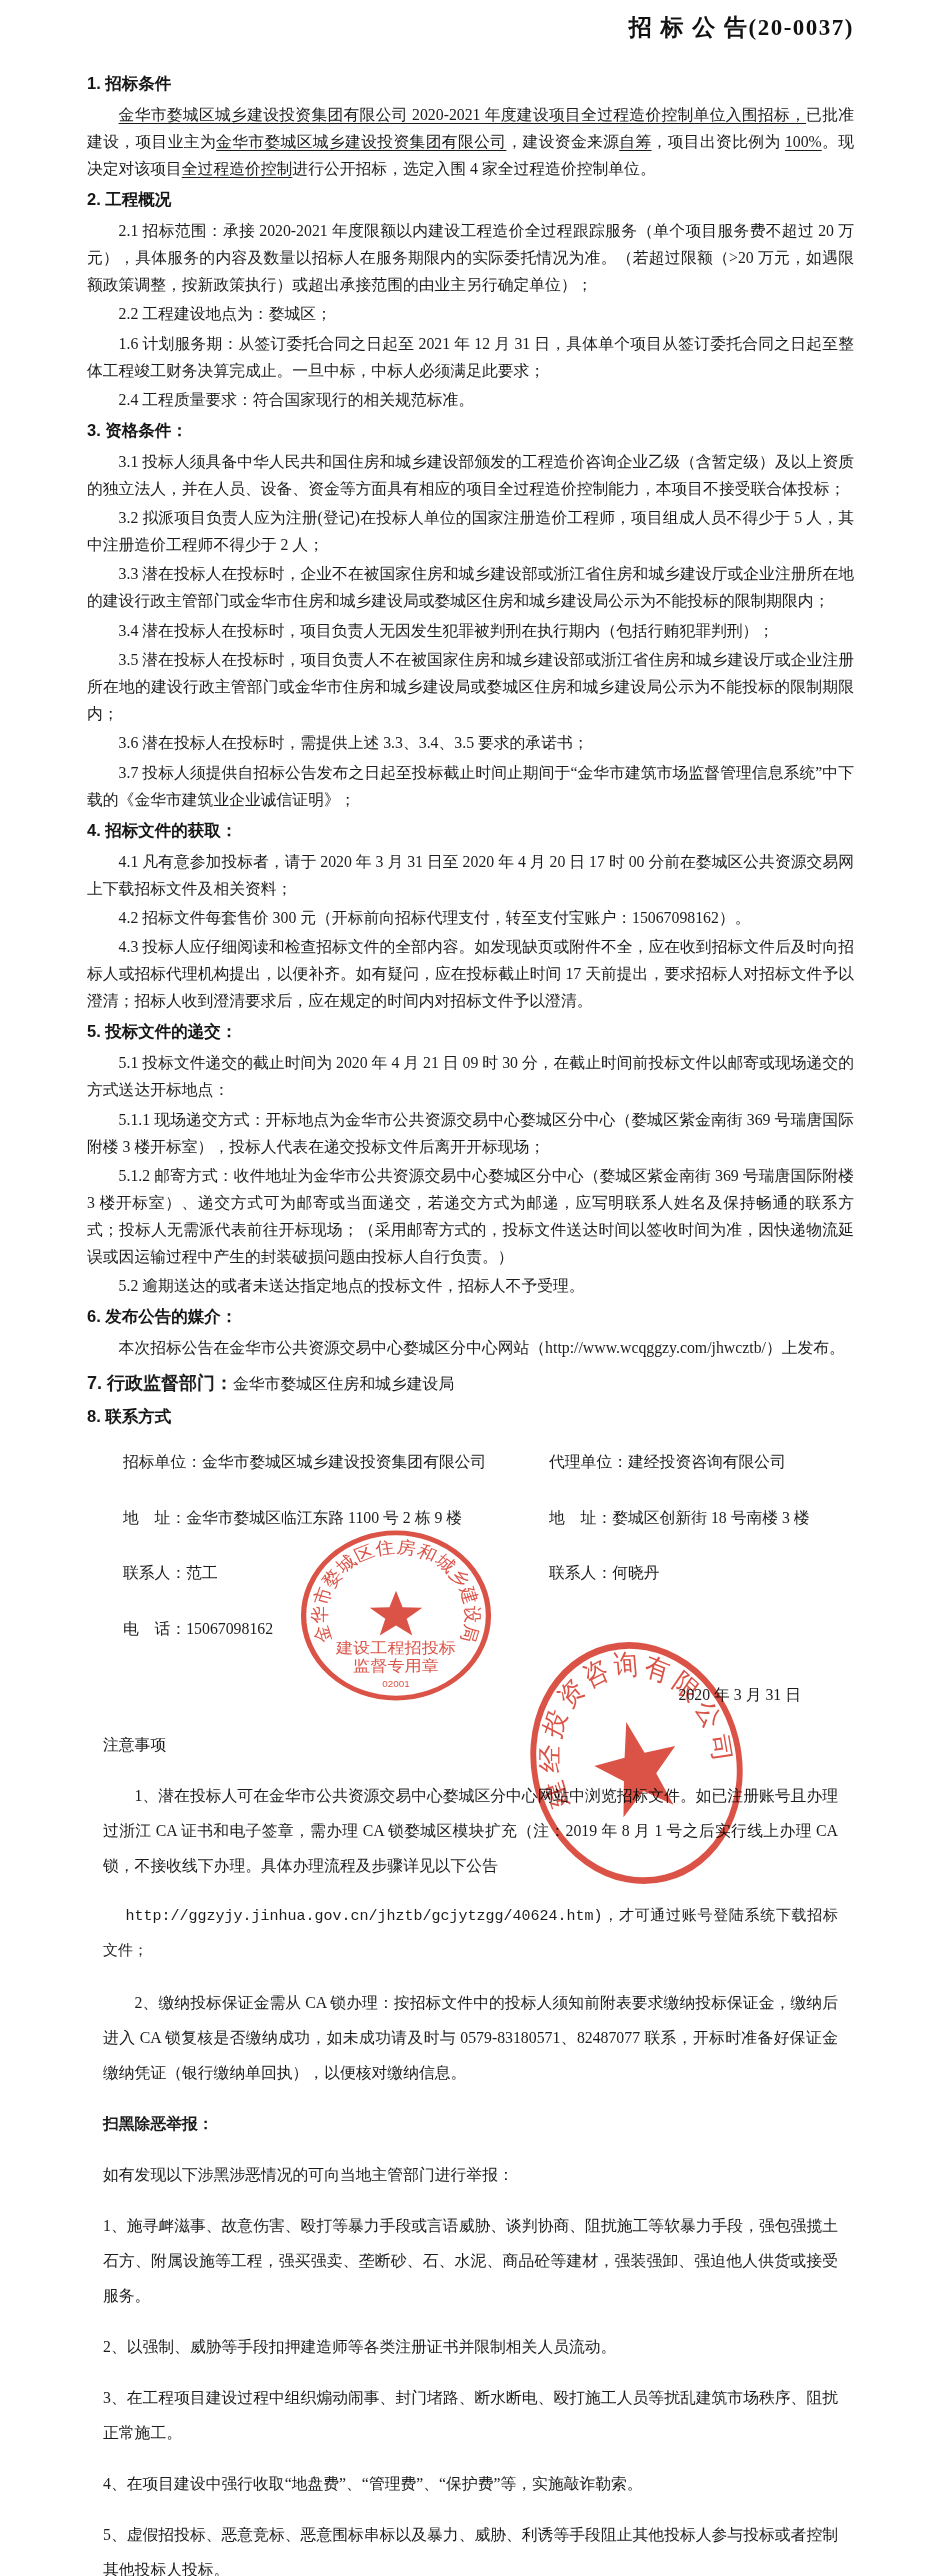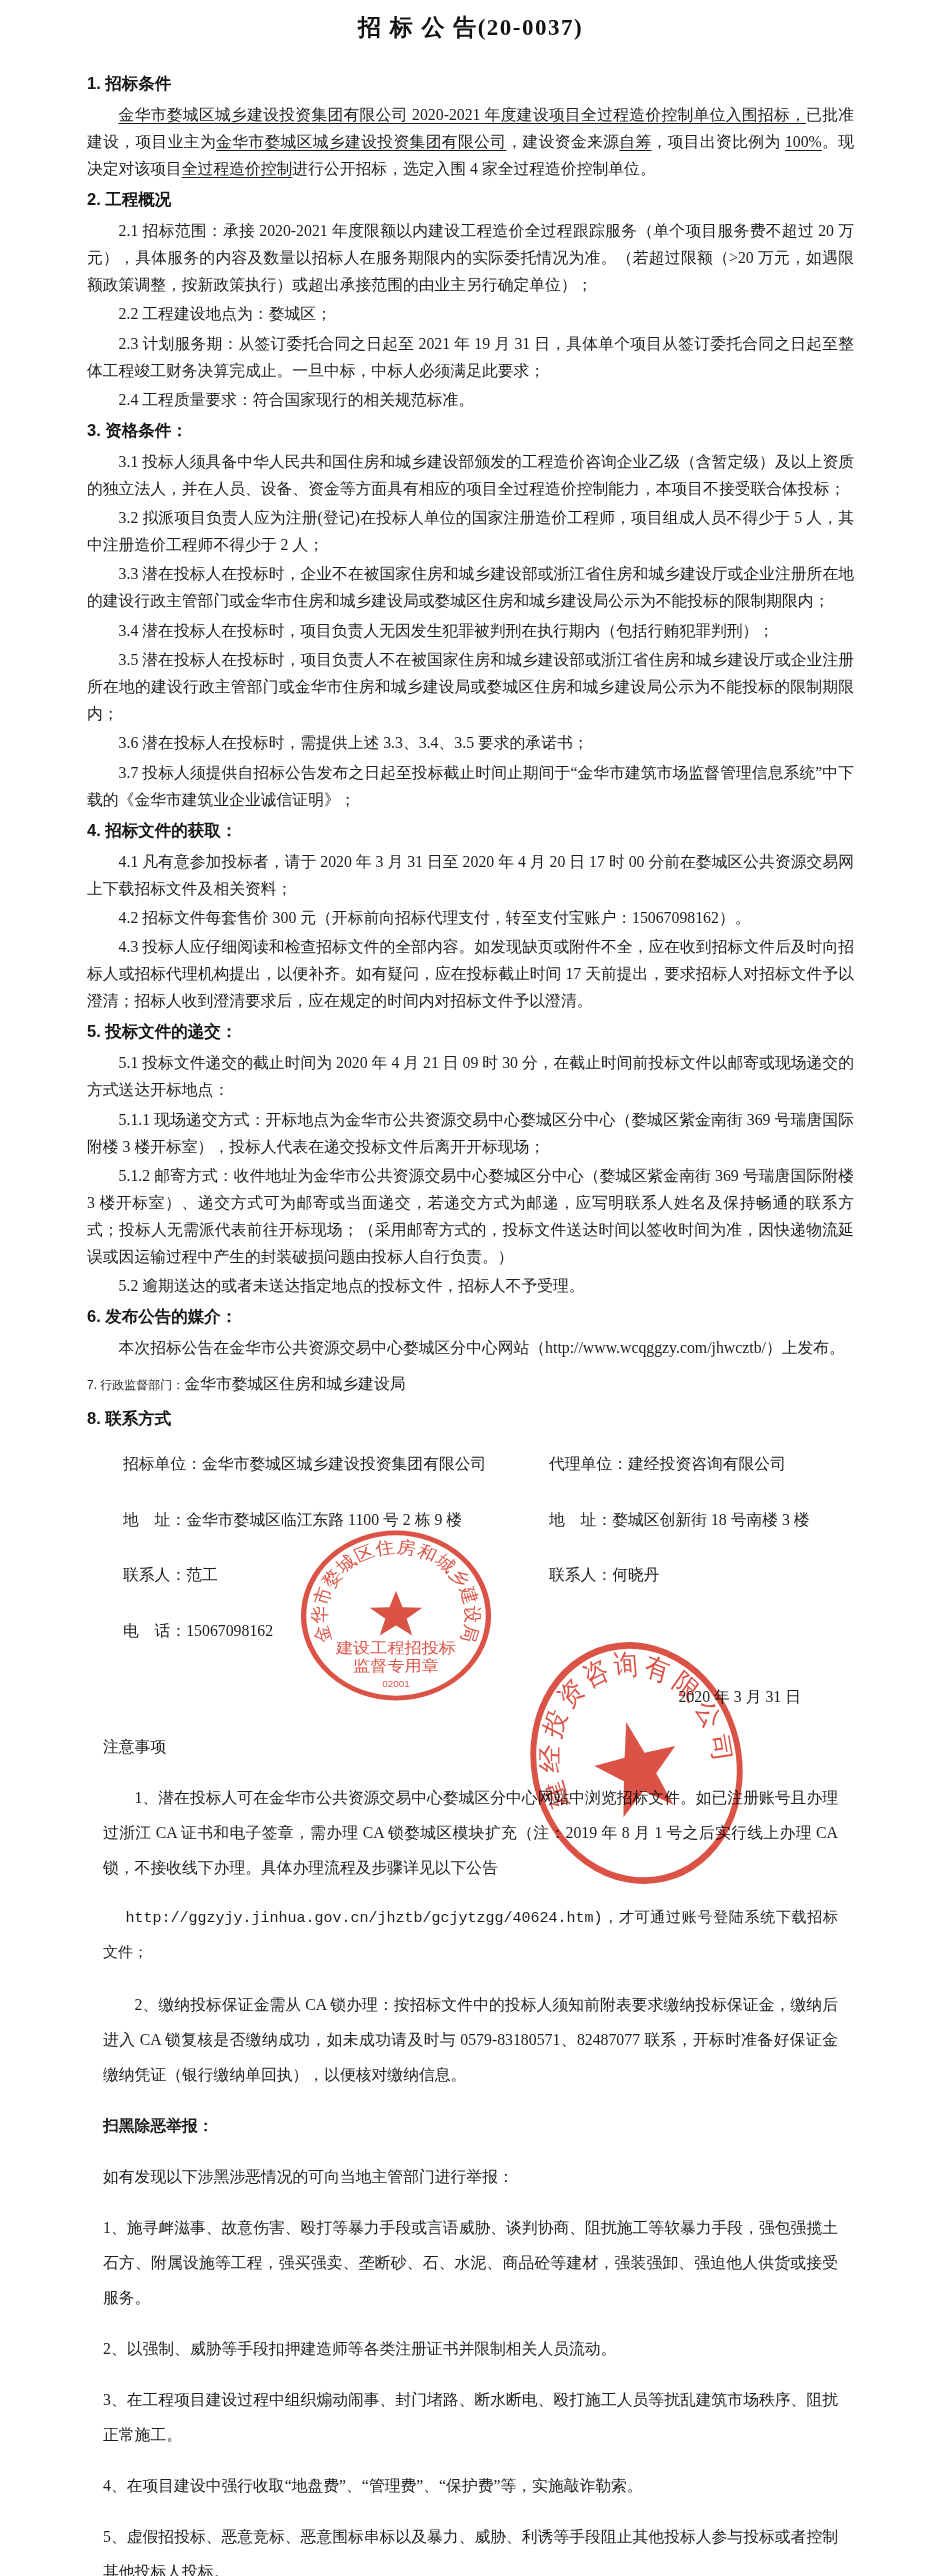--- a/index.html
+++ b/index.html
@@ -2,34 +2,34 @@
 <html style="font-size:12px"><head>
 <meta charset="utf-8">
 <style>
   html,body{margin:0;padding:0;background:#f2f2f2;}
   .page{
     width:937px; min-height:2576px; background:#ffffff; position:relative;
     box-sizing:border-box; padding:9px 83px 30px 87px;
     font-family:"Liberation Serif","DejaVu Serif",serif; color:#1d1d1d;
   }
   .doc-title{
-    text-align:center; font-size:23px; font-weight:bold; letter-spacing:1.5px;
+    text-align:right; font-size:23px; font-weight:bold; letter-spacing:1.5px;
     margin:3px 0 30px 0; color:#111;
   }
   h2.sec-h{
     font-family:"Liberation Sans","DejaVu Sans",sans-serif;
     font-size:16.5px; font-weight:700; margin:7px 0 6px 0; color:#161616;
   }
   p.para{
     font-size:15.8px; line-height:27px; text-align:justify; text-indent:2em;
     margin:2.3px 0; color:#1c1c1c;
   }
   .u{text-decoration:underline; text-underline-offset:3px;}
   .s7line{font-size:15.8px; line-height:27px; margin:9px 0;}
-  .s7line .lbl{font-family:"Liberation Sans","DejaVu Sans",sans-serif; font-weight:400; font-size:12px;}
+  .s7line .lbl{font-family:"Liberation Sans","DejaVu Sans",sans-serif; font-weight:700; font-size:18px;}
   .contact{margin-top:4.5px;}
   .contact-row{display:flex; font-size:15.8px; line-height:25.5px; padding:15px 0 15px 36px;}
   .contact-row .c-left{flex:0 0 426px;}
   .contact-row .c-right{flex:1;}
   .date-line{text-align:right; padding-right:53px; font-size:15.8px; line-height:25.5px; margin:25.5px 0 19.5px 0;}
   .notes p, .report p, .tail p{
     font-size:15.8px; line-height:35px; margin:16px; text-align:justify; color:#1c1c1c;
   }
   .notes .nh{text-indent:0; margin-top:7.5px;}
   .notes .ind{text-indent:2em;}
@@ -55,21 +55,21 @@
 
   <section>
     <h2 class="sec-h">1. 招标条件</h2>
     <p class="para"><span class="u">金华市婺城区城乡建设投资集团有限公司 2020-2021 年度建设项目全过程造价控制单位入围招标，</span><span>已批准建设，项目业主为</span><span class="u">金华市婺城区城乡建设投资集团有限公司</span><span>，建设资金来源</span><span class="u">自筹</span><span>，项目出资比例为 </span><span class="u">100%</span><span>。现决定对该项目</span><span class="u">全过程造价控制</span><span>进行公开招标，选定入围 4 家全过程造价控制单位。</span></p>
   </section>
 
   <section>
     <h2 class="sec-h">2. 工程概况</h2>
     <p class="para">2.1 招标范围：承接 2020-2021 年度限额以内建设工程造价全过程跟踪服务（单个项目服务费不超过 20 万元），具体服务的内容及数量以招标人在服务期限内的实际委托情况为准。（若超过限额（&gt;20 万元，如遇限额政策调整，按新政策执行）或超出承接范围的由业主另行确定单位）；</p>
     <p class="para">2.2 工程建设地点为：婺城区；</p>
-    <p class="para">2.3 计划服务期：从签订委托合同之日起至 2021 年 19 月 31 日，具体单个项目从签订委托合同之日起至整体工程竣工财务决算完成止。一旦中标，中标人必须满足此要求；</p>
+    <p class="para">1.6 计划服务期：从签订委托合同之日起至 2021 年 12 月 31 日，具体单个项目从签订委托合同之日起至整体工程竣工财务决算完成止。一旦中标，中标人必须满足此要求；</p>
     <p class="para">2.4 工程质量要求：符合国家现行的相关规范标准。</p>
   </section>
 
   <section>
     <h2 class="sec-h">3. 资格条件：</h2>
     <p class="para">3.1 投标人须具备中华人民共和国住房和城乡建设部颁发的工程造价咨询企业乙级（含暂定级）及以上资质的独立法人，并在人员、设备、资金等方面具有相应的项目全过程造价控制能力，本项目不接受联合体投标；</p>
     <p class="para">3.2 拟派项目负责人应为注册(登记)在投标人单位的国家注册造价工程师，项目组成人员不得少于 5 人，其中注册造价工程师不得少于 2 人；</p>
     <p class="para">3.3 潜在投标人在投标时，企业不在被国家住房和城乡建设部或浙江省住房和城乡建设厅或企业注册所在地的建设行政主管部门或金华市住房和城乡建设局或婺城区住房和城乡建设局公示为不能投标的限制期限内；</p>
     <p class="para">3.4 潜在投标人在投标时，项目负责人无因发生犯罪被判刑在执行期内（包括行贿犯罪判刑）；</p>
     <p class="para">3.5 潜在投标人在投标时，项目负责人不在被国家住房和城乡建设部或浙江省住房和城乡建设厅或企业注册所在地的建设行政主管部门或金华市住房和城乡建设局或婺城区住房和城乡建设局公示为不能投标的限制期限内；</p>

